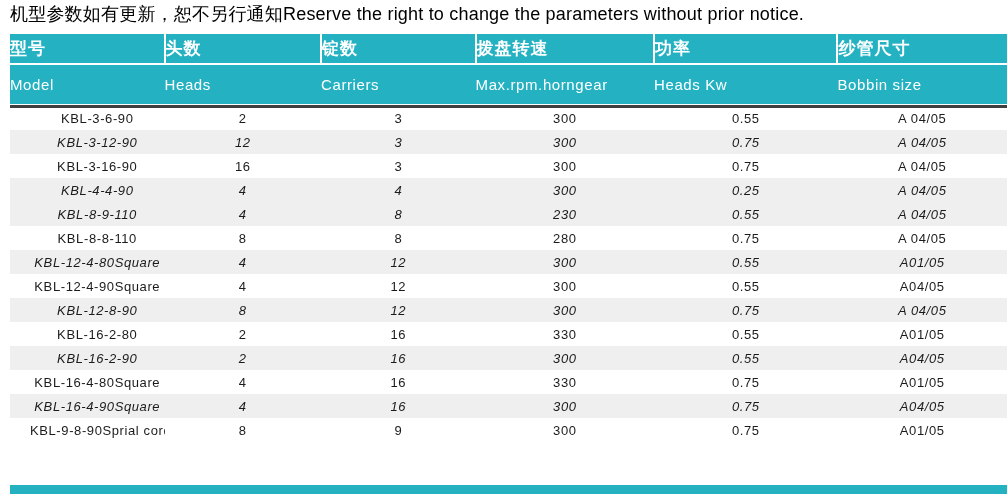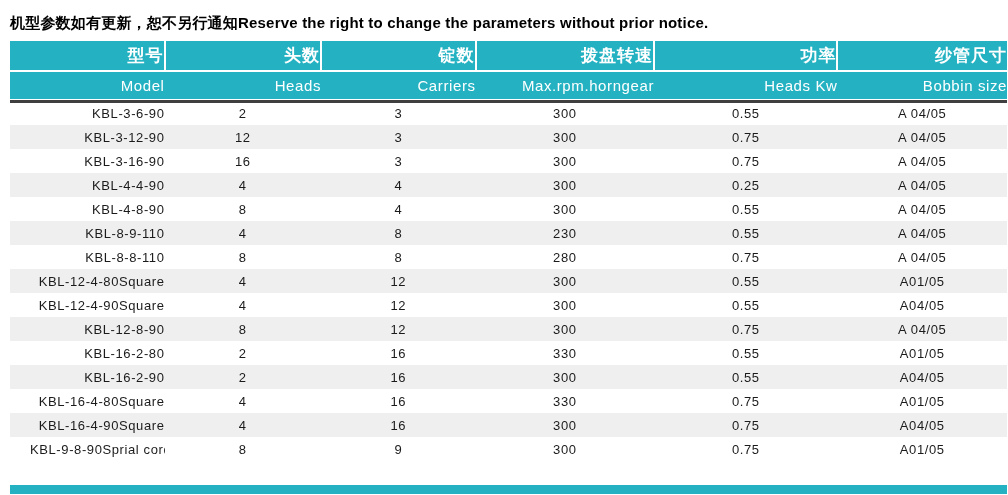--- a/index.html
+++ b/index.html
@@ -10,77 +10,78 @@
     --header-text:#FFFFFF;
   }
   *{box-sizing:border-box;margin:0;padding:0;}
   html,body{width:1008px;height:495px;background:#fff;overflow:hidden;}
   body{
     font-family:"Liberation Sans","DejaVu Sans",sans-serif;
     position:relative;
     color:var(--text);
   }
   .notice{
-    margin:14px 0 8px 10px;
-    font-size:15px;
-    font-weight:700;
+    margin:2px 0 8px 10px;
+    font-size:18px;
+    font-weight:400;
     color:#000;
     letter-spacing:0.2px;
     white-space:nowrap;
   }
   .spec-table{
     margin-left:10px;
     width:997px;
     border-collapse:collapse;
     table-layout:fixed;
   }
   .spec-table th,.spec-table td{
     overflow:hidden;
     white-space:nowrap;
   }
   thead th{
     background:var(--accent-teal);
     color:var(--header-text);
-    text-align:right;
+    text-align:left;
     font-weight:700;
   }
   tr.hdr-zh th{
     height:30px;
     font-size:17px;
     border-bottom:2px solid #fff;
     letter-spacing:1px;
   }
   tr.hdr-zh th:not(:last-child){
     border-right:2px solid #fff;
   }
   tr.hdr-en th{
-    height:28px;
+    height:40px;
     font-size:15px;
     font-weight:400;
     letter-spacing:0.6px;
   }
   tbody.sep td{
     height:2px;
     background:#fff;
     border-bottom:3px solid var(--divider-dark);
     padding:0;
   }
   tbody.data td{
     height:24px;
     font-size:13px;
     letter-spacing:0.6px;
     text-align:center;
     color:var(--text);
   }
   tbody.data td:first-child{
-    text-align:right;
+    text-align:center;
     padding-left:20px;
   }
   tbody.data tr.alt{
     background:var(--row-alt);
+    font-style:italic;
   }
   .footer-bar{
     position:absolute;
     left:10px;
     top:485px;
     width:997px;
     height:9px;
     background:var(--accent-teal);
   }
 </style>
@@ -147,28 +148,20 @@
         <td>A 04/05</td>
       </tr>
       <tr class="alt">
         <td>KBL-4-4-90</td>
         <td>4</td>
         <td>4</td>
         <td>300</td>
         <td>0.25</td>
         <td>A 04/05</td>
       </tr>
-      <tr>
-        <td>KBL-4-8-90</td>
-        <td>8</td>
-        <td>4</td>
-        <td>300</td>
-        <td>0.55</td>
-        <td>A 04/05</td>
-      </tr>
       <tr class="alt">
         <td>KBL-8-9-110</td>
         <td>4</td>
         <td>8</td>
         <td>230</td>
         <td>0.55</td>
         <td>A 04/05</td>
       </tr>
       <tr>
         <td>KBL-8-8-110</td>

